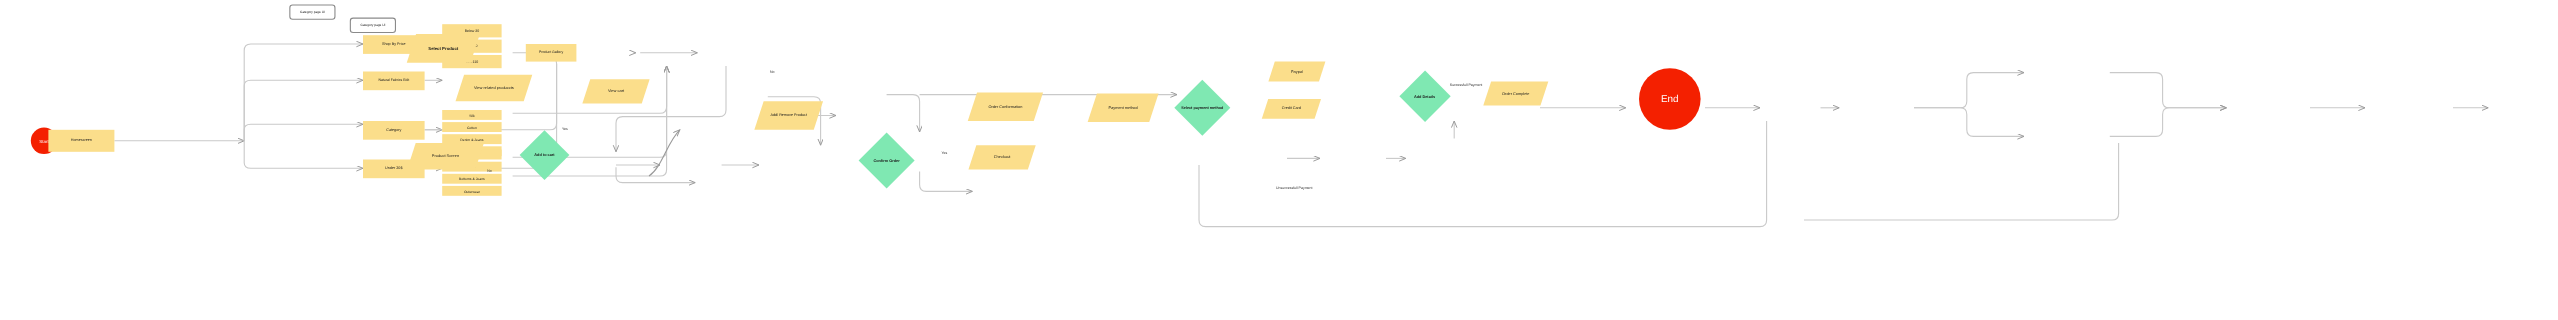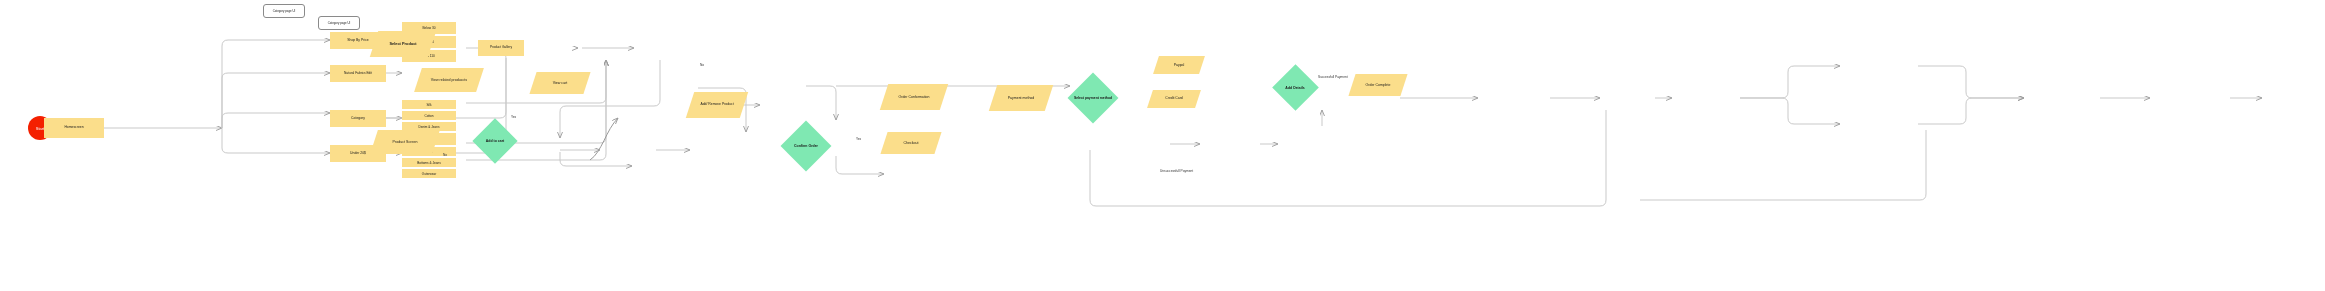--- a/index.html
+++ b/index.html
@@ -213,20 +213,23 @@
   <div class="diamond-wrap" style="left:1268px;top:70px;width:54px;height:36px;">
     <div style="position:absolute;left:11px;top:1px;width:33px;height:33px;background:#7FE8B2;transform:rotate(45deg);"></div>
     <span style="position:relative;z-index:2;font-size:3.5px;font-weight:bold;color:#1a1a1a;">Add Details</span>
   </div>
 
   <div class="node" style="left:1352px;top:74px;width:52px;height:22px;">
     <div style="position:absolute;left:0;top:0;width:100%;height:100%;background:#FBDE8B;transform:skewX(-18deg);"></div>
     <span style="position:relative;z-index:2;font-size:3.5px;">Order Complete</span>
   </div>
 
+  <div class="term" style="left:1490px;top:62px;width:56px;height:56px;font-size:9px;">
+    <span>End</span>
+  </div>
 
   <div class="elabel" style="left:511px;top:115px;font-size:3.2px;">Yes</div>
   <div class="elabel" style="left:443px;top:153px;font-size:3.2px;">No</div>
   <div class="elabel" style="left:700px;top:63px;font-size:3.2px;">No</div>
   <div class="elabel" style="left:856px;top:137px;font-size:3.2px;">Yes</div>
   <div class="elabel" style="left:1318px;top:75px;font-size:3.2px;">Successfull Payment</div>
   <div class="elabel" style="left:1160px;top:169px;font-size:3.2px;">Unsuccessfull Payment</div>
 
 </div>
 

